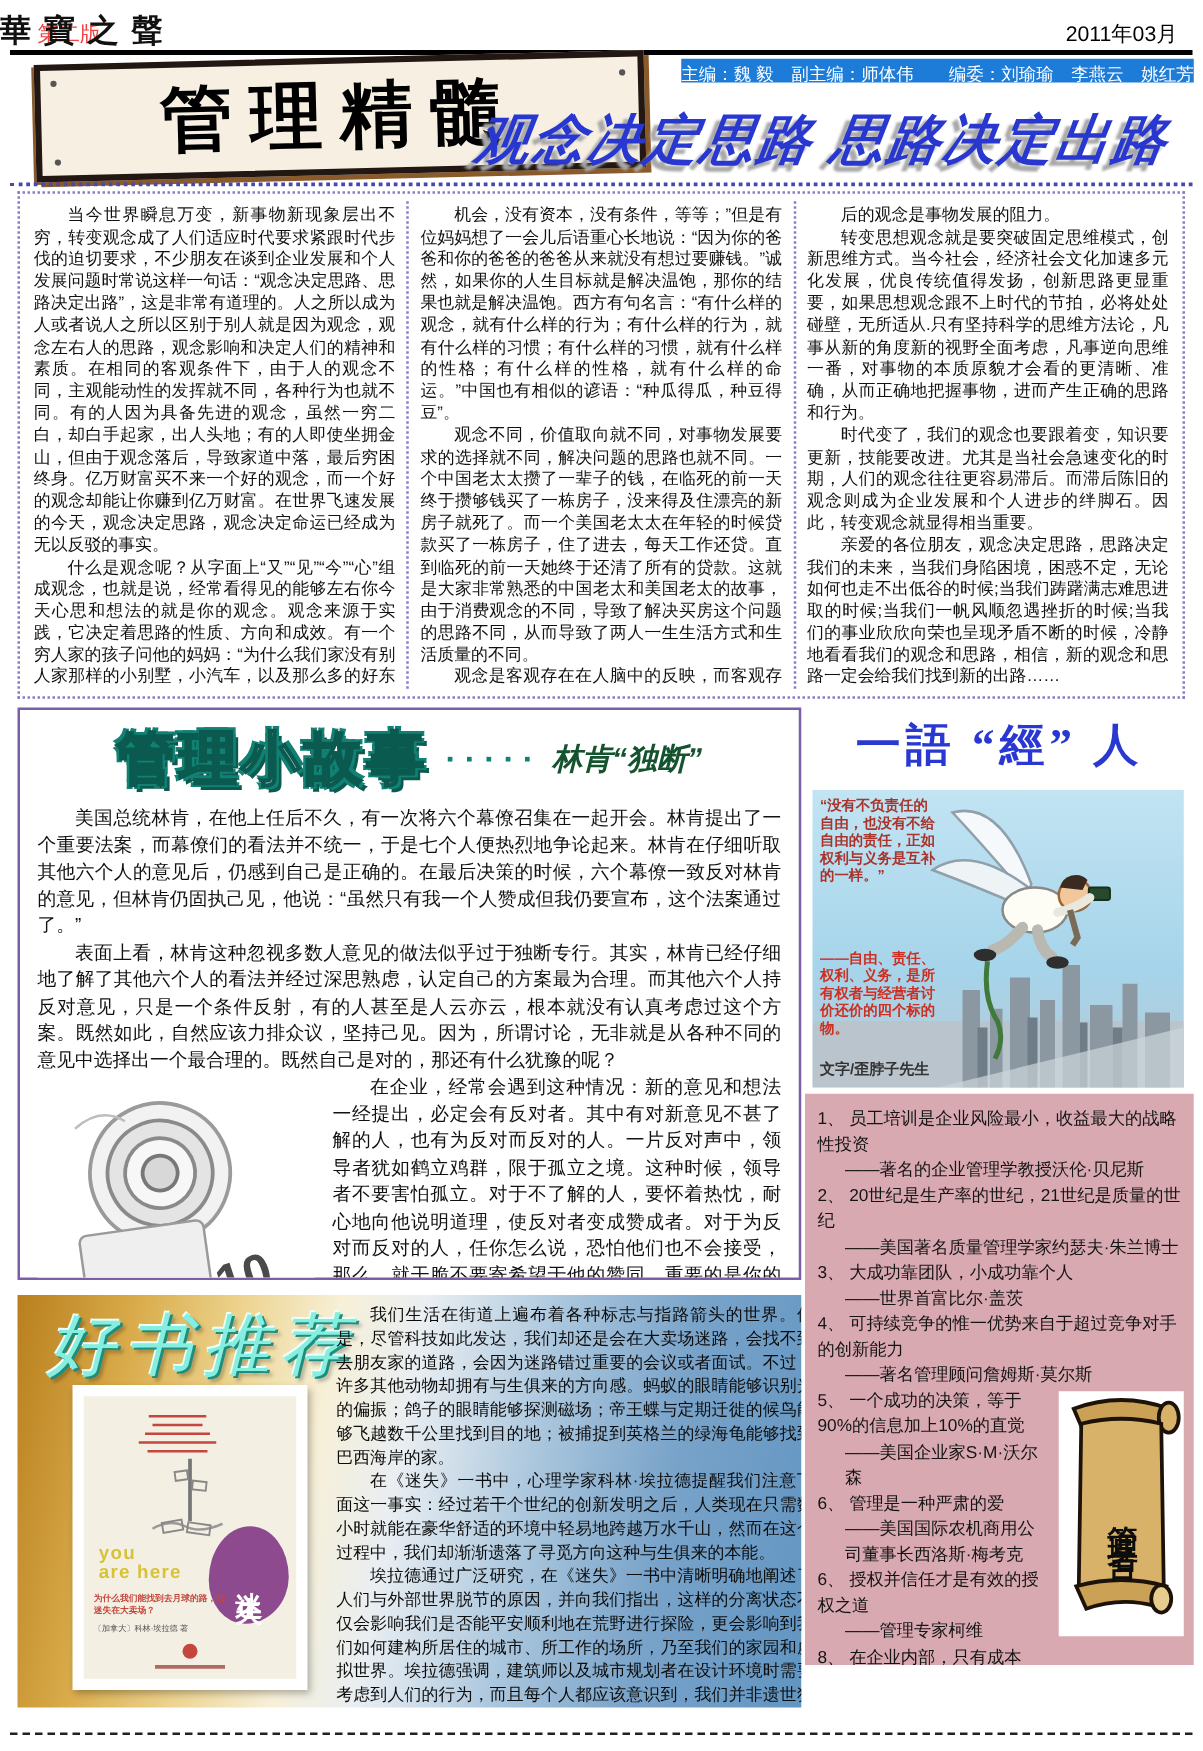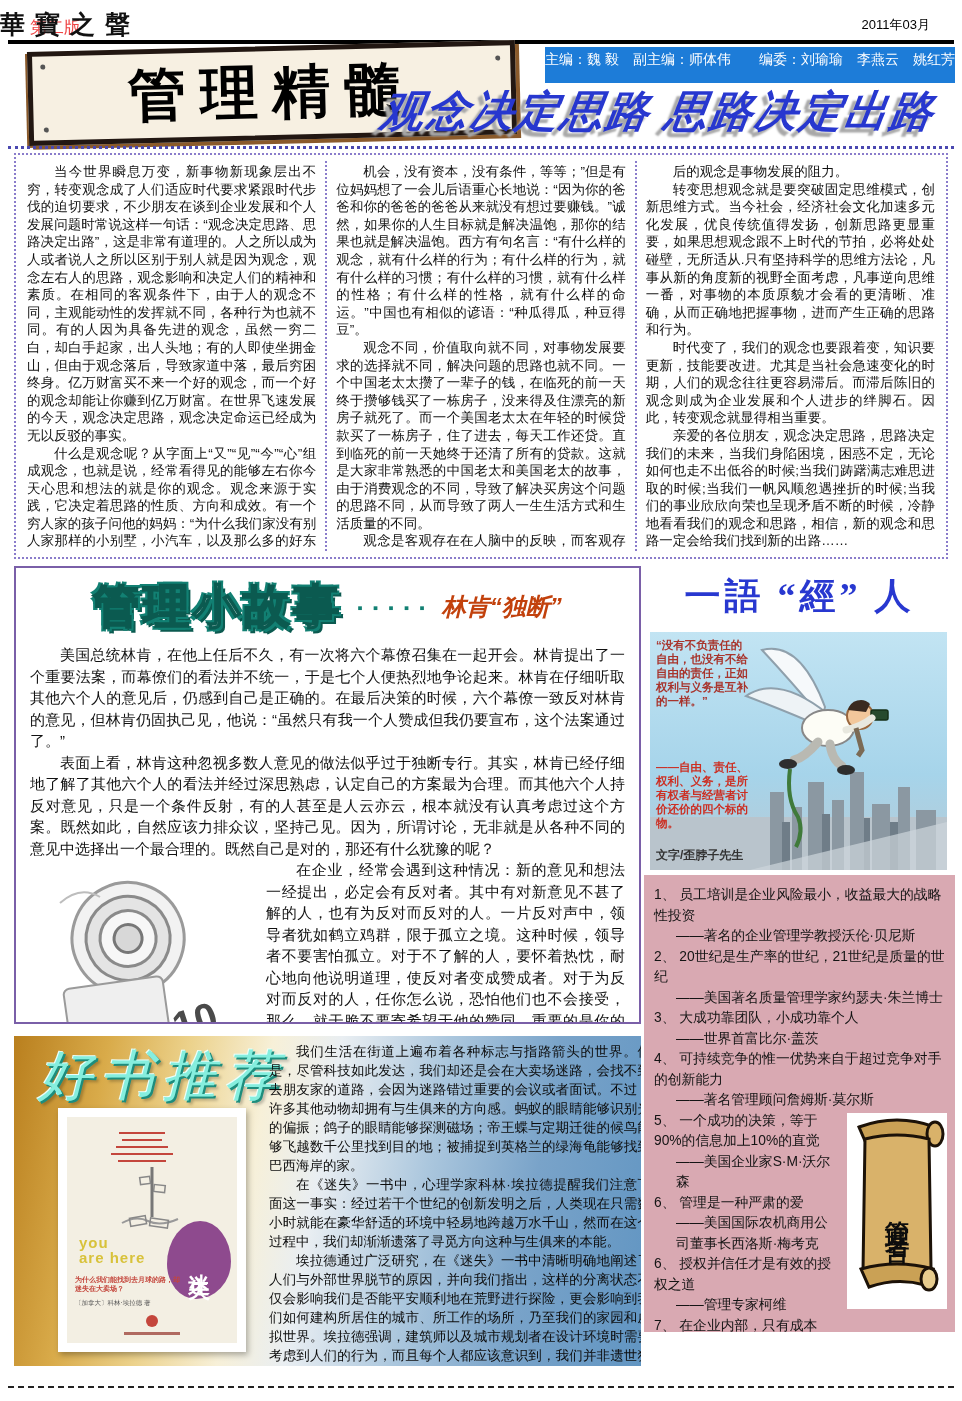--- a/index.html
+++ b/index.html
@@ -4,24 +4,24 @@
 <style>
   * { margin:0; padding:0; box-sizing:border-box; }
   html,body { background:#ffffff; }
   body { font-family:"Liberation Sans", sans-serif; color:#111; }
   #page { position:relative; width:962px; height:1401px; background:#fff; overflow:hidden; }
 
   
   .hdr-left  { position:absolute; left:30px;  top:16px; font-size:17px; color:#ef4444; }
   .hdr-title { position:absolute; left:0; right:0; top:8px; text-align:left; font-size:25px;
                font-weight:900; letter-spacing:10px; font-family:"Liberation Serif", serif; }
-  .hdr-date  { position:absolute; right:32px; top:16px; font-size:13px; color:#000; }
+  .hdr-date  { position:absolute; right:20px; top:16px; font-size:17px; color:#000; }
   .hdr-rule  { position:absolute; left:8px; right:8px; top:40px; height:4px; background:#000; }
 
-  .editors   { position:absolute; left:545px; top:47px; width:410px; height:36px;
+  .editors   { position:absolute; left:545px; top:47px; width:410px; height:19px;
                background:#1d7cd8; color:#fff; font-size:14px; line-height:24px;
                text-align:center; white-space:nowrap; overflow:hidden; }
 
   .plaque    { position:absolute; left:28px; top:46px; width:488px; height:94px;
                background:#f7f0e2; border:5px solid #221712;
                box-shadow:4px 4px 0 #8a5a2b, -2px 2px 0 #8a5a2b;
                transform:rotate(-1.4deg);
                display:flex; align-items:center; justify-content:center; }
   .plaque-text { font-family:"Liberation Serif", serif; font-size:58px; font-weight:bold;
                letter-spacing:14px; color:#000; white-space:nowrap; }
@@ -46,21 +46,21 @@
   
   .story     { position:absolute; left:14px; top:566px; width:627px; height:458px;
                border:2px solid #7a5fa8; background:#fff; overflow:hidden; }
   .story-head{ display:flex; align-items:center; justify-content:center; gap:14px;
                padding:8px 0 2px 0; }
   .story-art { font-size:46px; font-weight:900; color:#fff; letter-spacing:4px;
                -webkit-text-stroke:2px #0b5a50;
                text-shadow:3px 3px 0 #128073,-3px 3px 0 #128073,3px -3px 0 #128073,
                            -3px -3px 0 #128073, 5px 5px 0 #0b5a50; }
   .story-dots{ color:#128073; font-size:15px; letter-spacing:3px; font-weight:bold; }
-  .story-sub { font-size:24px; font-weight:bold; font-style:italic; color:#c2410c; }
+  .story-sub { font-size:24px; font-weight:bold; font-style:italic; color:#14532d; }
   .story-body{ padding:4px 14px 6px 14px; font-size:15px; line-height:21.5px; text-align:justify; }
   .story-body p { text-indent:2em; }
   .money     { float:left; width:222px; height:212px; margin:4px 14px 2px 0; background:#fff; }
 
   
   .gal-title { position:absolute; left:644px; top:572px; width:311px; text-align:center;
                font-size:36px; font-weight:900; color:#2838d0; letter-spacing:4px;
                font-family:"Liberation Serif", serif; }
   .cartoon   { position:absolute; left:650px; top:632px; width:297px; height:238px;
                background:linear-gradient(#c2e4f3 0%, #a6d4ea 60%, #b7c9d4 100%);
@@ -248,21 +248,21 @@
         <span style="writing-mode:vertical-rl; font-family:'Liberation Serif',serif; font-weight:900; font-size:24px; letter-spacing:6px; color:#0d0d0d;">管理名言</span>
       </div>
     </div>
 
     <div class="q-line">5、 一个成功的决策，等于90%的信息加上10%的直觉</div>
     <div class="q-attr">——美国企业家S·M·沃尔森</div>
     <div class="q-line">6、 管理是一种严肃的爱</div>
     <div class="q-attr">——美国国际农机商用公司董事长西洛斯·梅考克</div>
     <div class="q-line">6、 授权并信任才是有效的授权之道</div>
     <div class="q-attr">——管理专家柯维</div>
-    <div class="q-line">7、 在企业内部，只有成本</div>
+    <div class="q-line">8、 在企业内部，只有成本</div>
     <div class="q-attr">——美国管理大师彼得·杜拉克</div>
 
   </div>
 
   <div class="book">
     <div class="book-title">好书推荐</div>
 
     <div class="cover">
       <div class="cover-in">
         <div class="cover-lines" style="position:absolute;left:40px;top:10px;width:70px">

